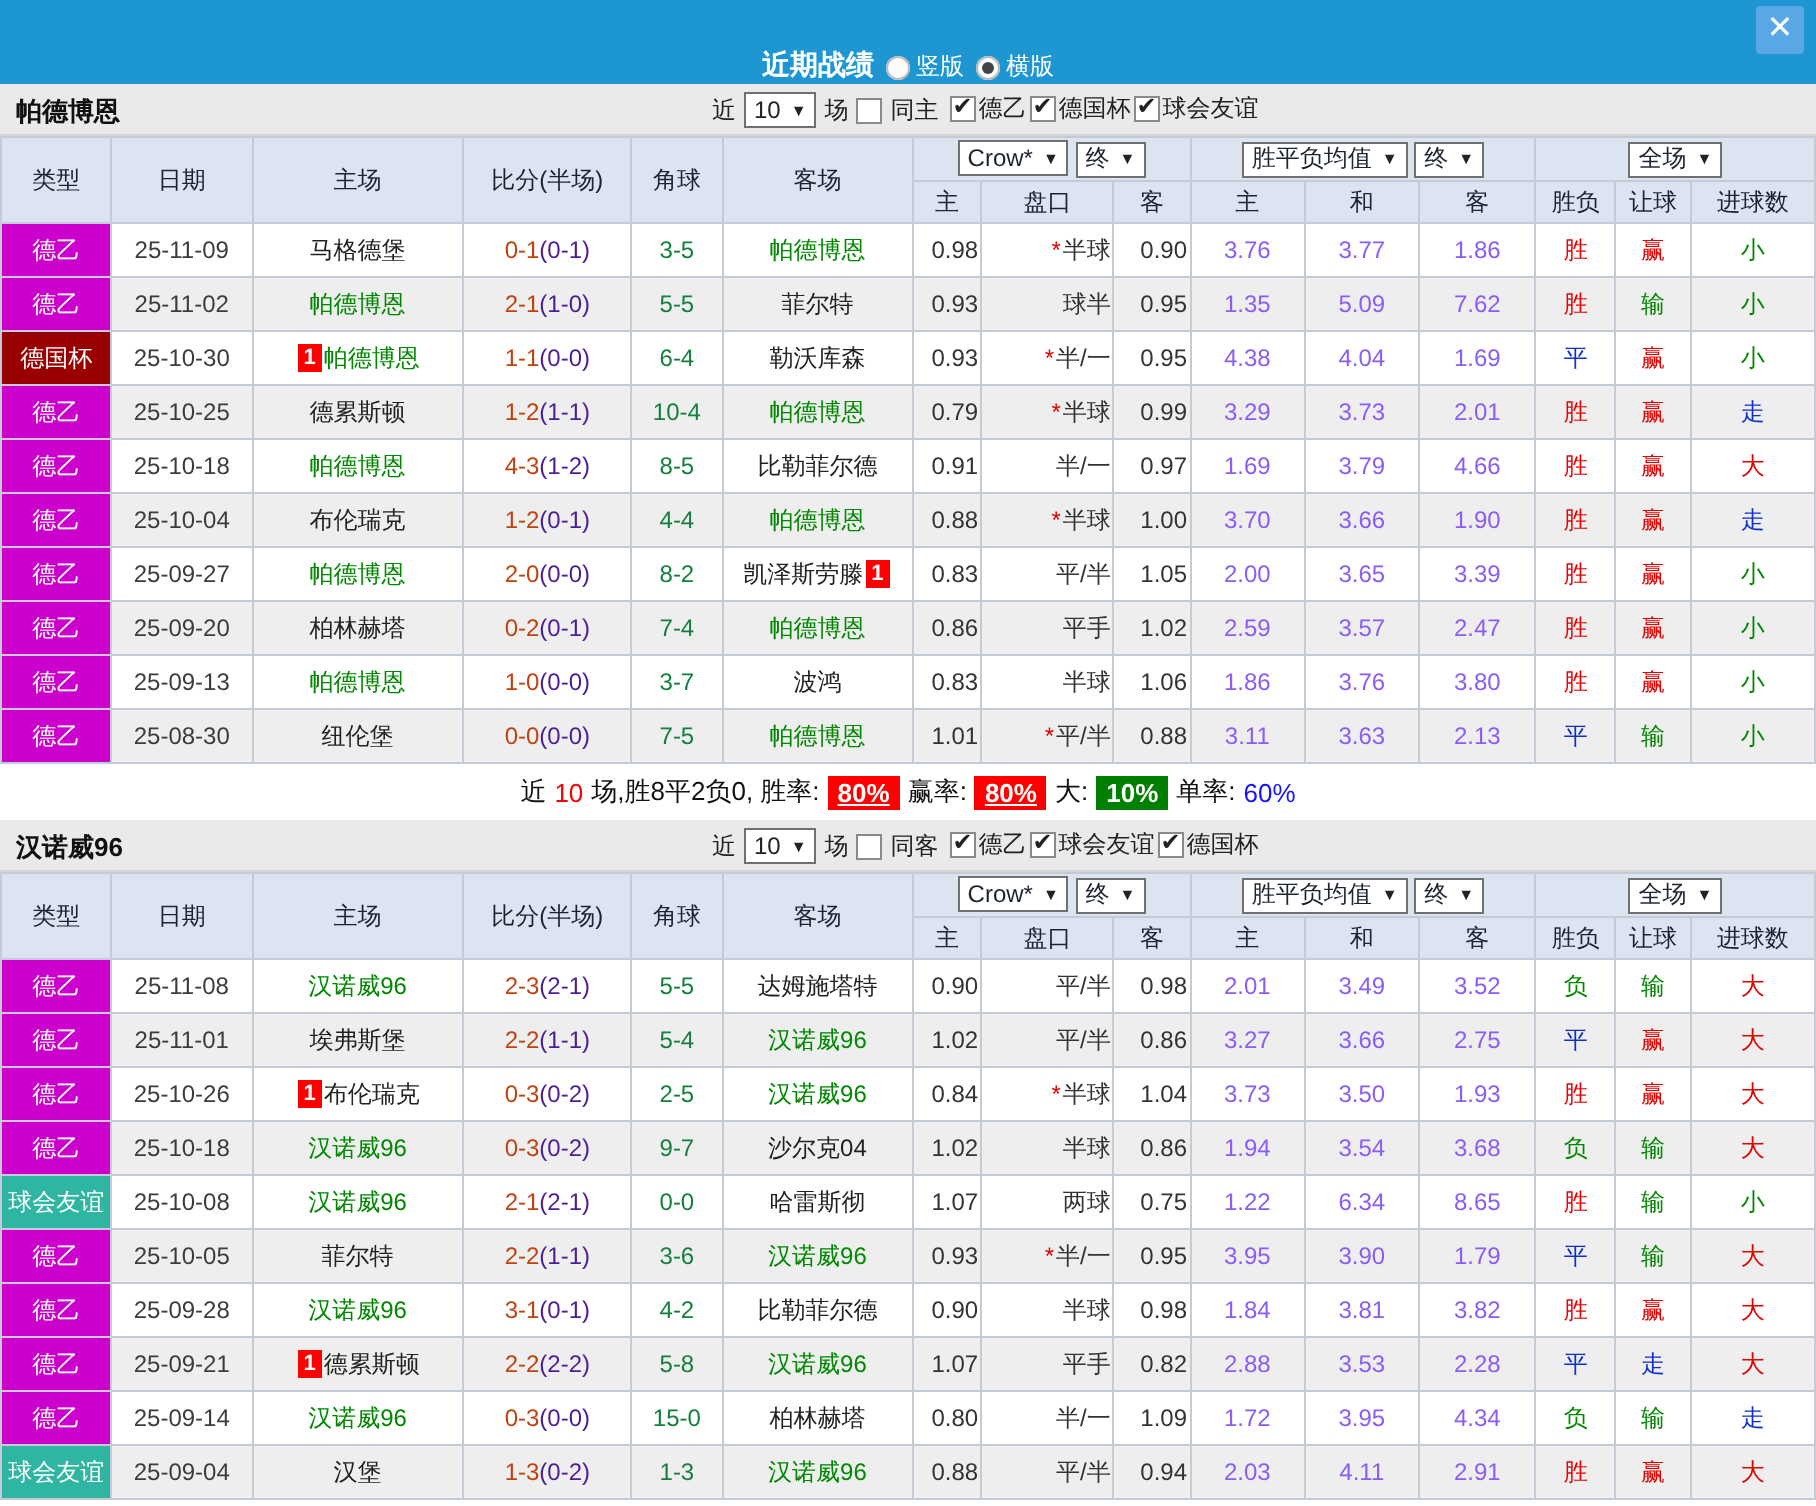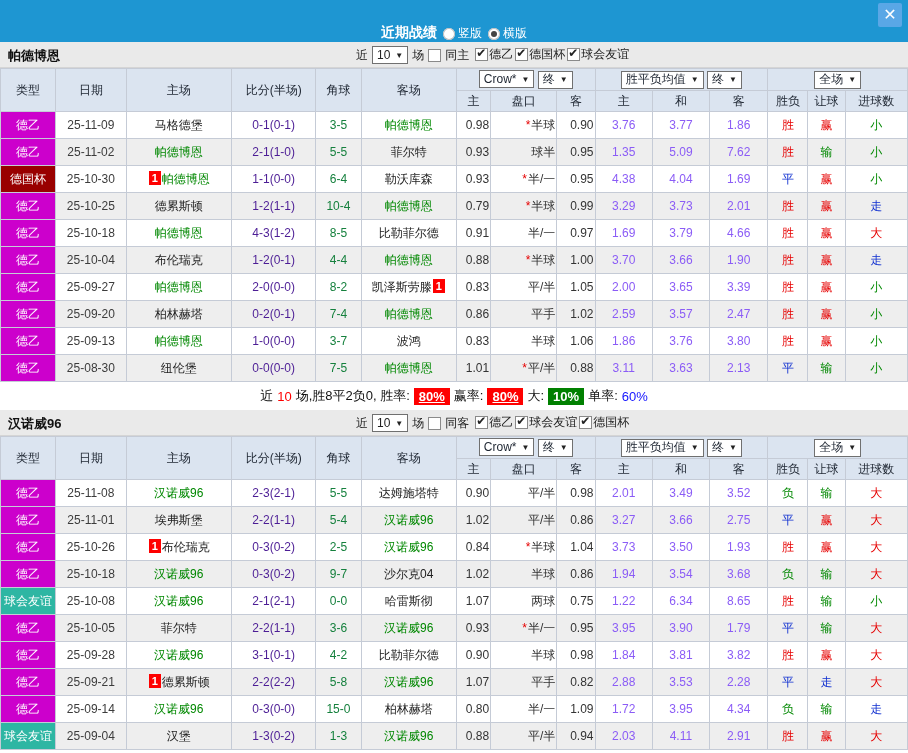--- a/index.html
+++ b/index.html
@@ -42,21 +42,21 @@
   .stats-table td { height:27px; }
   tr.odd  td { background:#fff; }
   tr.even td { background:#eee; }
   td.type { color:#fff; }
   td.type.t-league  { background:#cc00cc; }
   td.type.t-cup     { background:#990000; }
   td.type.t-friendly{ background:#2eb6a3; }
   td.date { color:#3c3c3c; }
   td.corner { color:#15803d; }
   .green { color:#008800; }
-  .ft { color:#4c1d95; }
+  .ft { color:#c2410c; }
   .ht { color:#4c1d95; }
   .badge { display:inline-block; background:#fe0000; color:#fff; font-size:11px; font-weight:bold; padding:0 3px; margin:0 1px; line-height:14px; vertical-align:1px; }
   td.odds { background:#fdf5eb; color:#333;text-align:right; }
   td.avg  { background:#eaf4fb; color:#8b5cf6; }
   .star { color:#e60000; margin-right:1px; }
   .c-red   { color:#e60000; }
   .c-green { color:#008800; }
   .c-blue  { color:#0f2fd0; }
   
   .summary { height:28px; display:flex; align-items:center; justify-content:center; font-size:13px; color:#111; background:#fff; }

